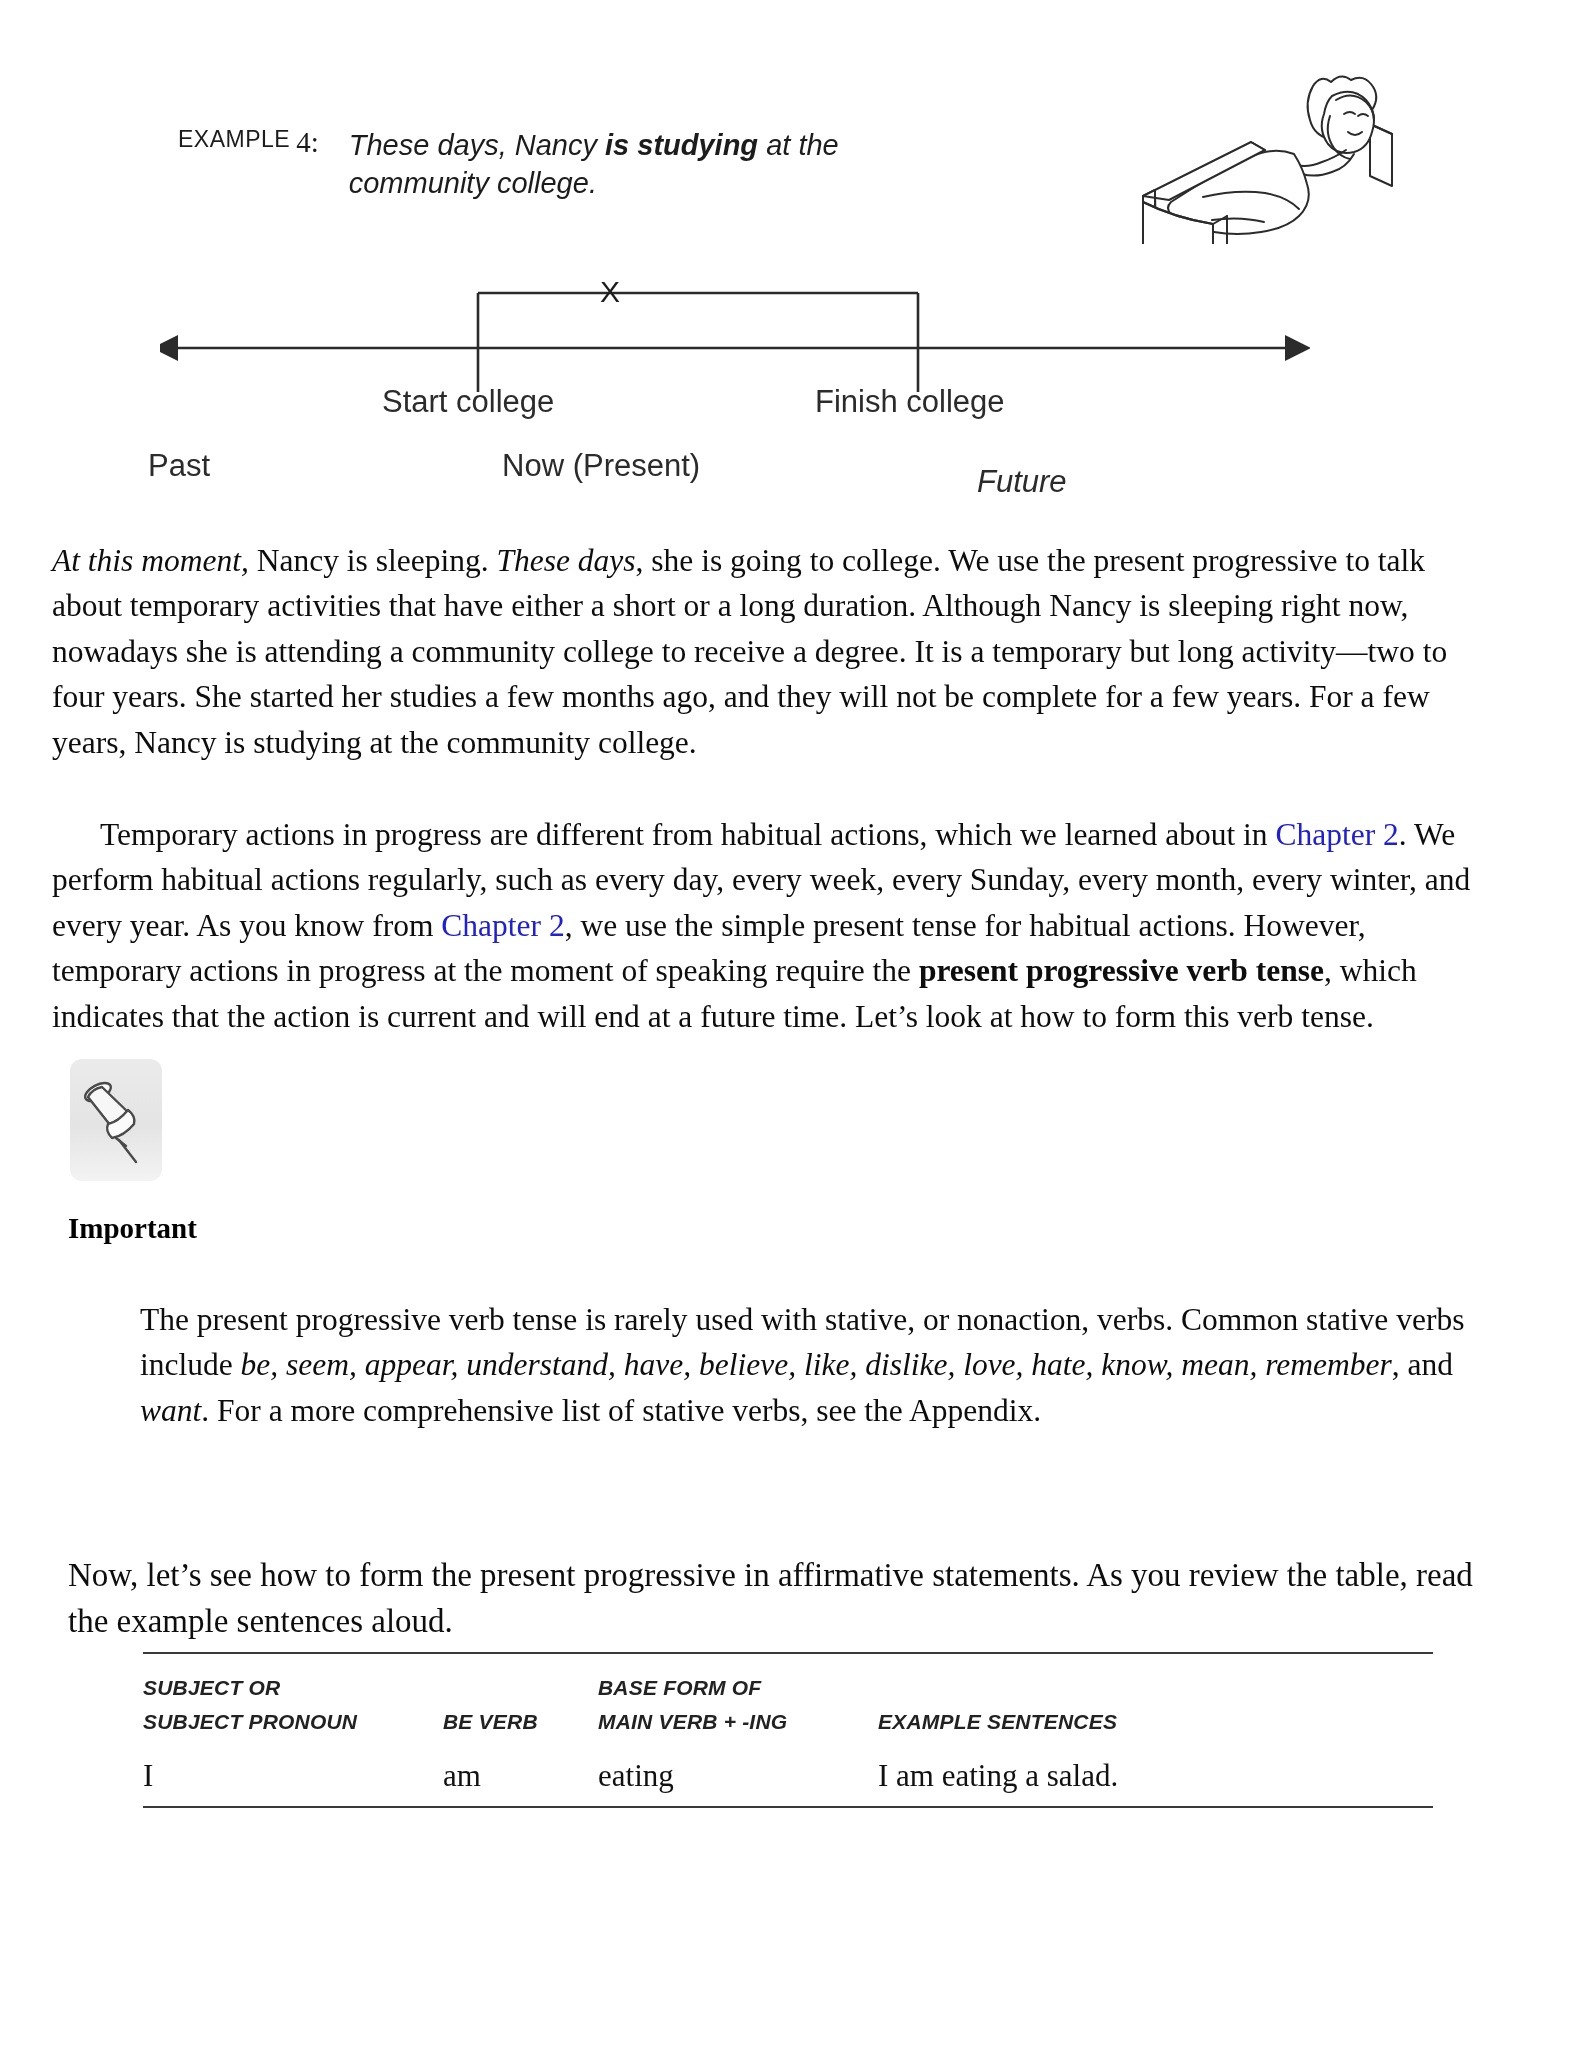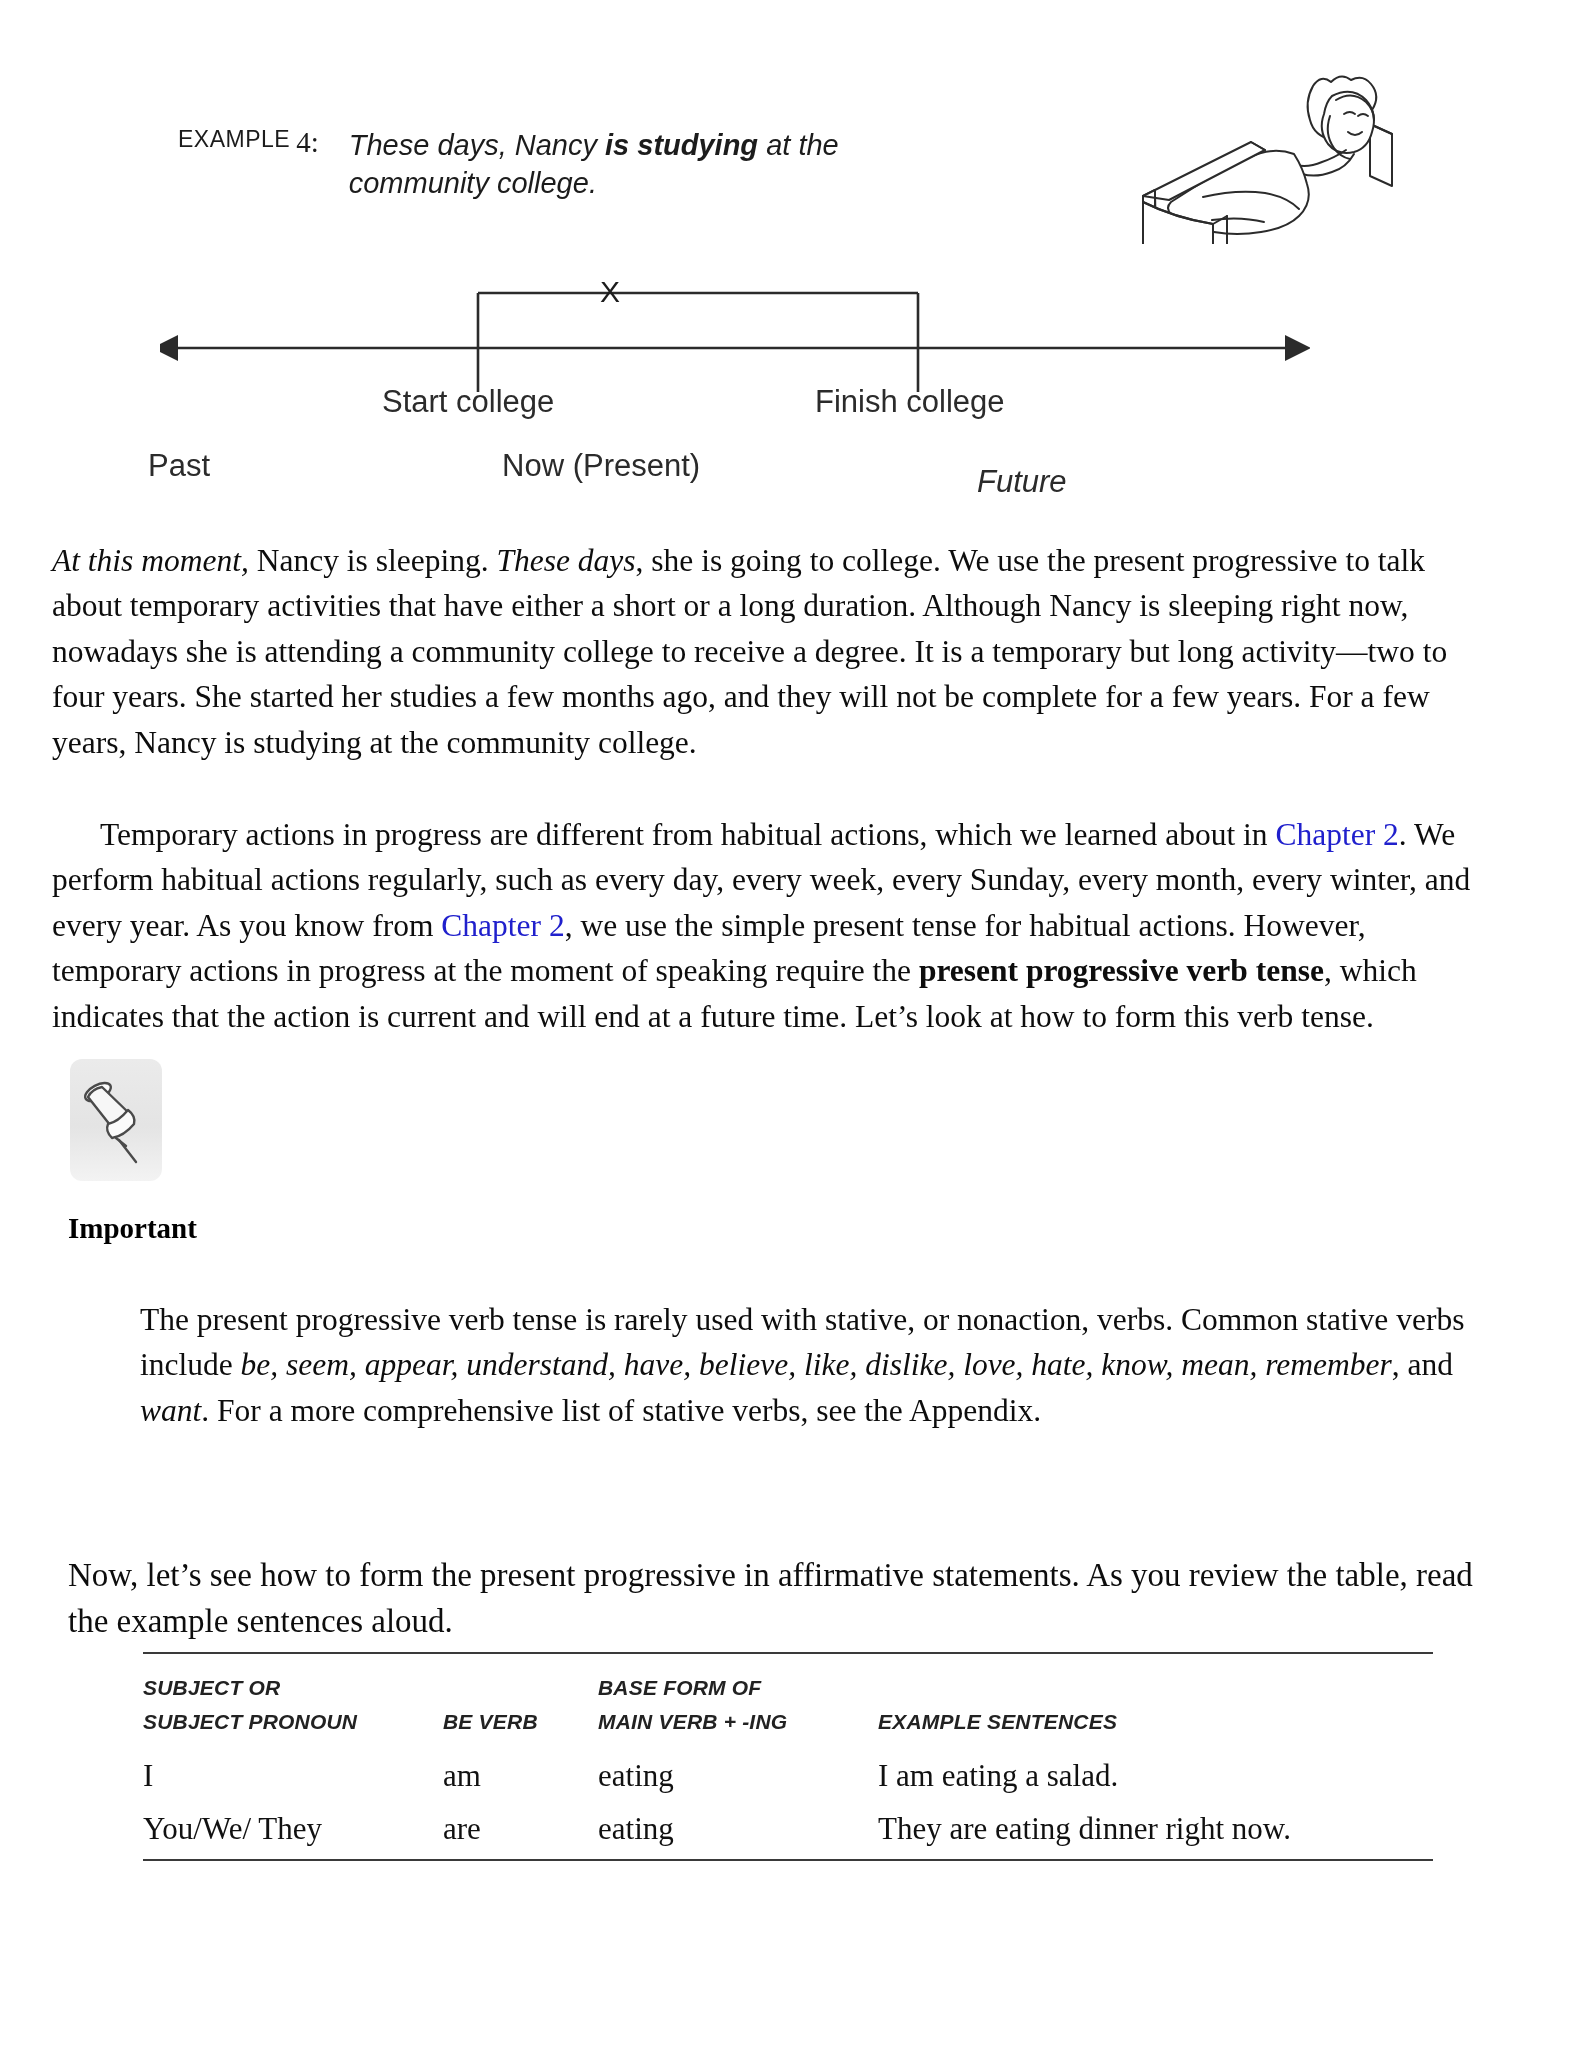--- a/index.html
+++ b/index.html
@@ -355,24 +355,18 @@
           </th>
         </tr>
       </thead>
       <tbody>
         <tr>
           <td>I</td>
           <td>am</td>
           <td>eating</td>
           <td>I am eating a salad.</td>
         </tr>
-        <tr>
-          <td>You/We/ They</td>
-          <td>are</td>
-          <td>eating</td>
-          <td>They are eating dinner right now.</td>
-        </tr>
       </tbody>
     </table>
     <div class="tbl-rule-bottom"></div>
   </div>
 
 </div>
 
 </body></html>

